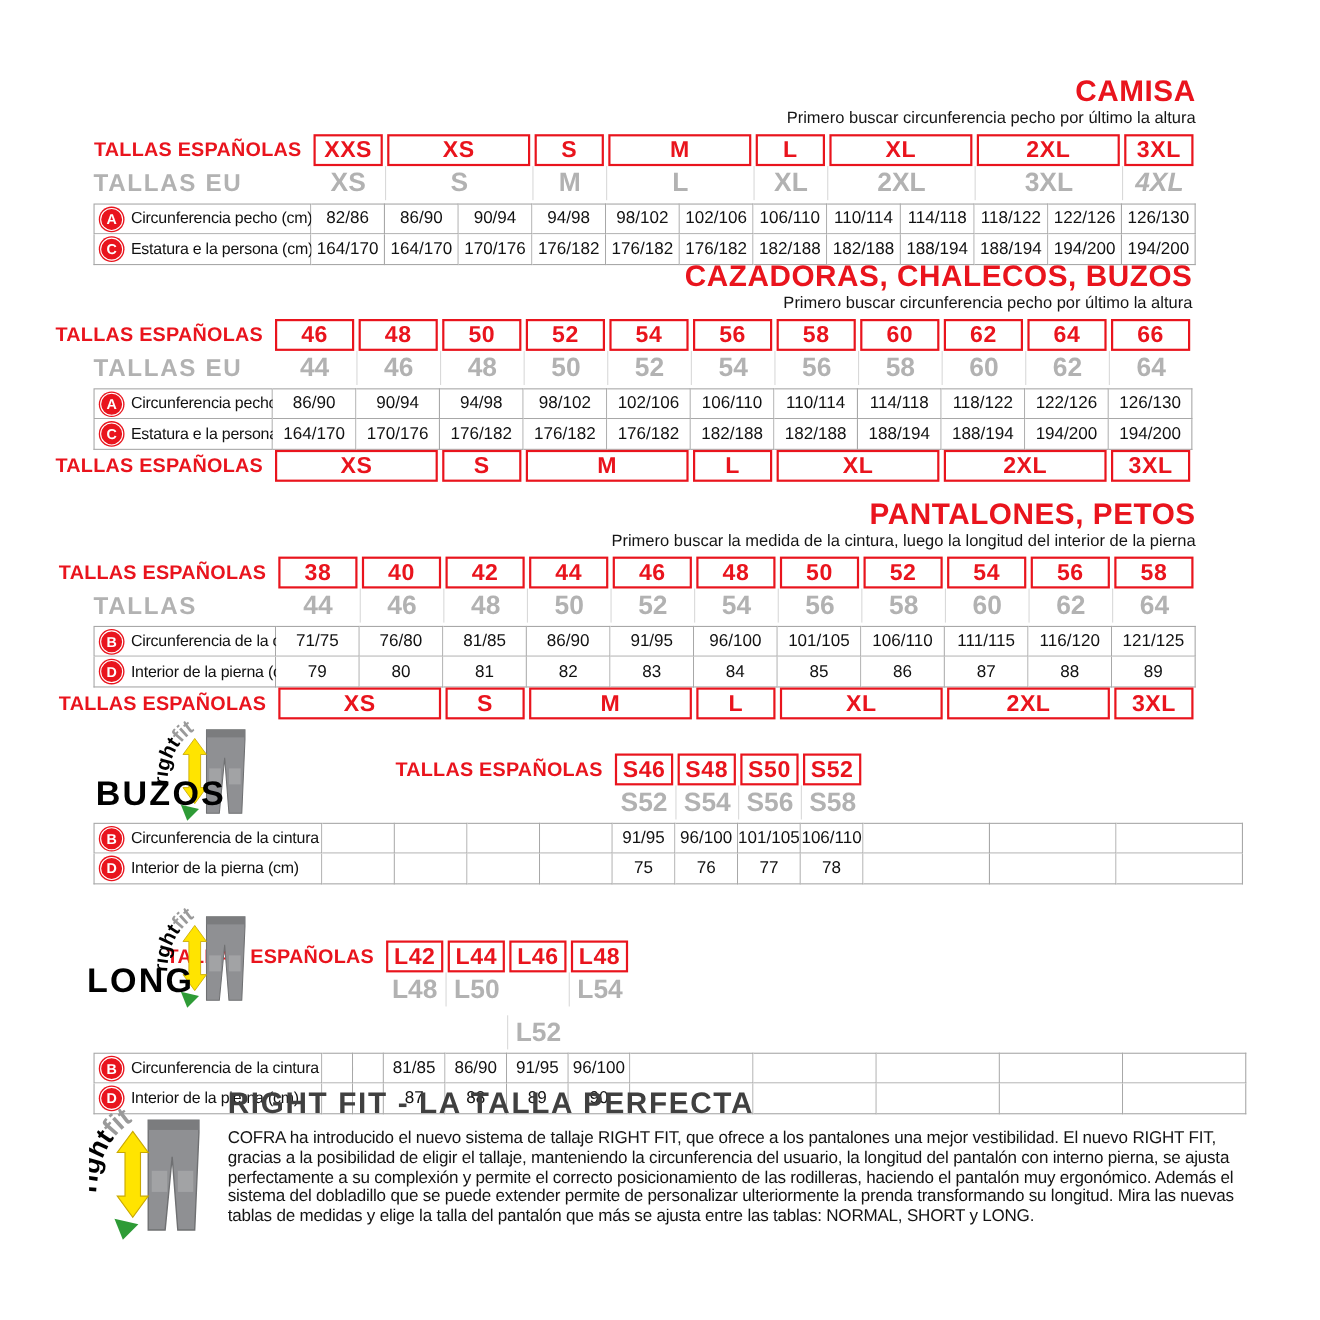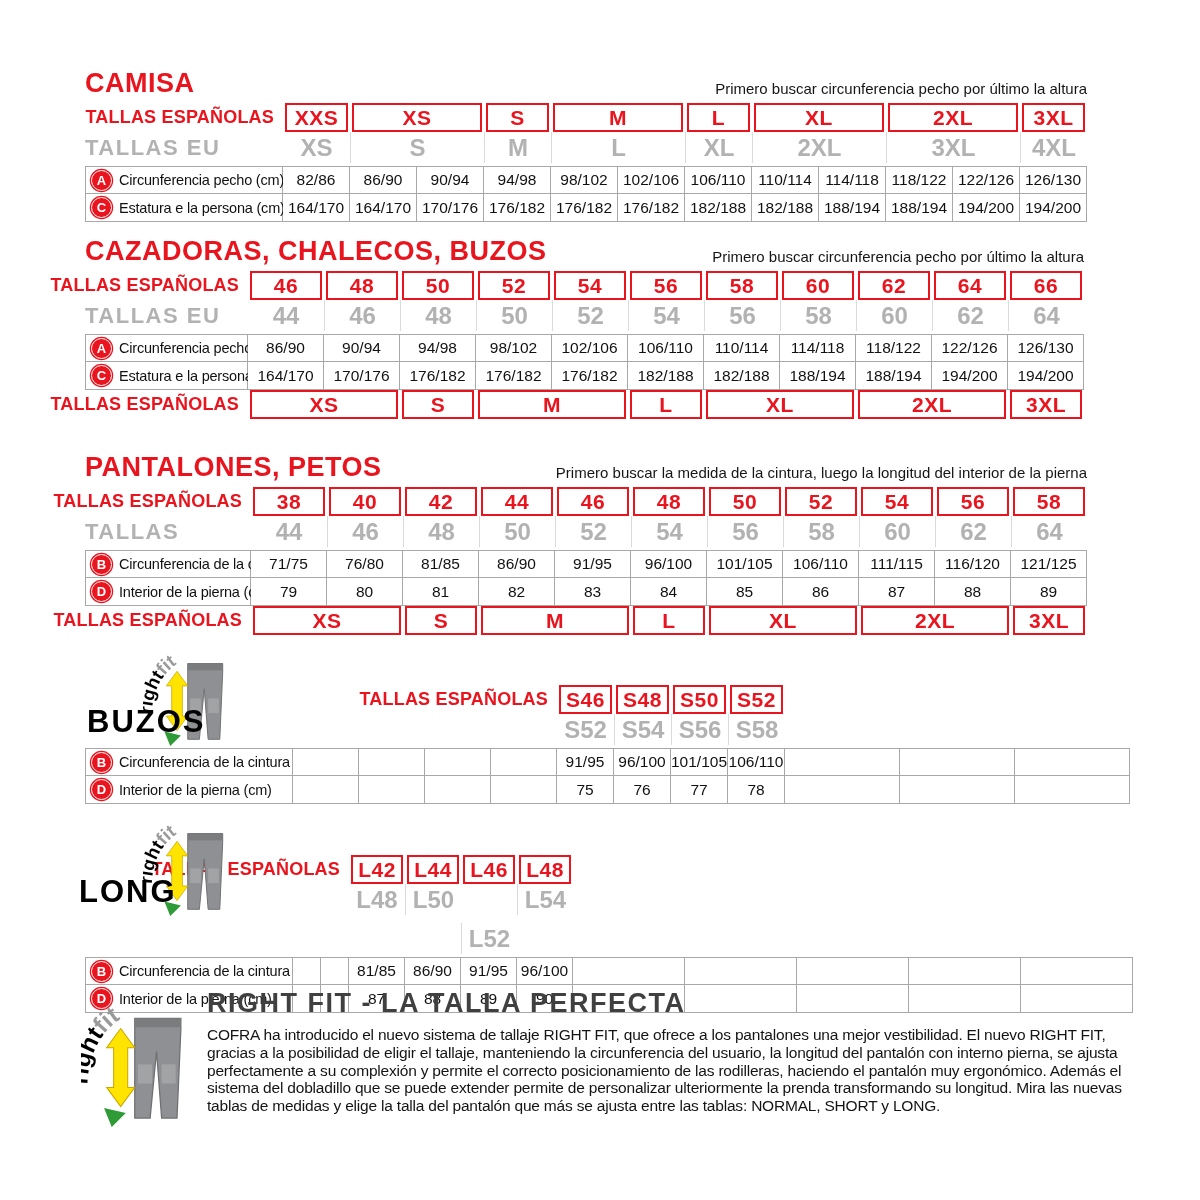--- a/index.html
+++ b/index.html
@@ -8,21 +8,21 @@
     --bord:#a8a8a8;
     --ink:#111;
   }
   *{box-sizing:border-box; margin:0; padding:0;}
   html,body{width:1200px; height:1200px; background:#fff; overflow:hidden;
     font-family:"Liberation Sans", sans-serif; color:var(--ink);}
   .page{position:relative; width:1200px; height:1200px; background:#fff;}
   .section{position:absolute; left:85px;}
 
   
-  .sec-head{display:flex; align-items:flex-end; justify-content:space-between; margin-bottom:4px;}
+  .sec-head{display:flex; align-items:flex-end; justify-content:space-between; margin-bottom:4px;flex-direction:column;}
   .sec-title{font-size:27px; font-weight:bold; color:var(--red); letter-spacing:.5px; white-space:nowrap;}
   .sec-note{font-size:15px; color:#151515; padding-bottom:2px; white-space:nowrap;}
 
   
   .tgrid{display:grid;}
   #camisa-grid{grid-template-columns:198px repeat(12,67px);}
   #cazadoras-grid{grid-template-columns:163px repeat(11,76px);}
   #pantalones-grid{grid-template-columns:166px repeat(11,76px);}
   #short-grid{grid-template-columns:208px repeat(4,66px) repeat(4,57px) repeat(3,115px);}
   #long-grid{grid-template-columns:208px 28px 28px repeat(4,56px) repeat(5,112px);}
@@ -118,21 +118,21 @@
           <div class="esbox">3XL</div>
         </div>
         <div class="glabel">TALLAS EU</div>
         <div class="r-eu first" style="grid-column: span 1;">XS</div>
         <div class="r-eu" style="grid-column: span 2;">S</div>
         <div class="r-eu" style="grid-column: span 1;">M</div>
         <div class="r-eu" style="grid-column: span 2;">L</div>
         <div class="r-eu" style="grid-column: span 1;">XL</div>
         <div class="r-eu" style="grid-column: span 2;">2XL</div>
         <div class="r-eu" style="grid-column: span 2;">3XL</div>
-        <div class="r-eu" style="grid-column: span 1;">4XL</div>
+        <div class="r-eu" style="grid-column: span 1; font-style: italic;">4XL</div>
         <div class="spacer" style="grid-column: 1 / -1;"></div>
         <div class="blabel">
           <span class="badge">A</span>
           <span class="mlabel">Circunferencia pecho (cm)</span>
         </div>
         <div class="bval">82/86</div>
         <div class="bval">86/90</div>
         <div class="bval">90/94</div>
         <div class="bval">94/98</div>
         <div class="bval">98/102</div>

